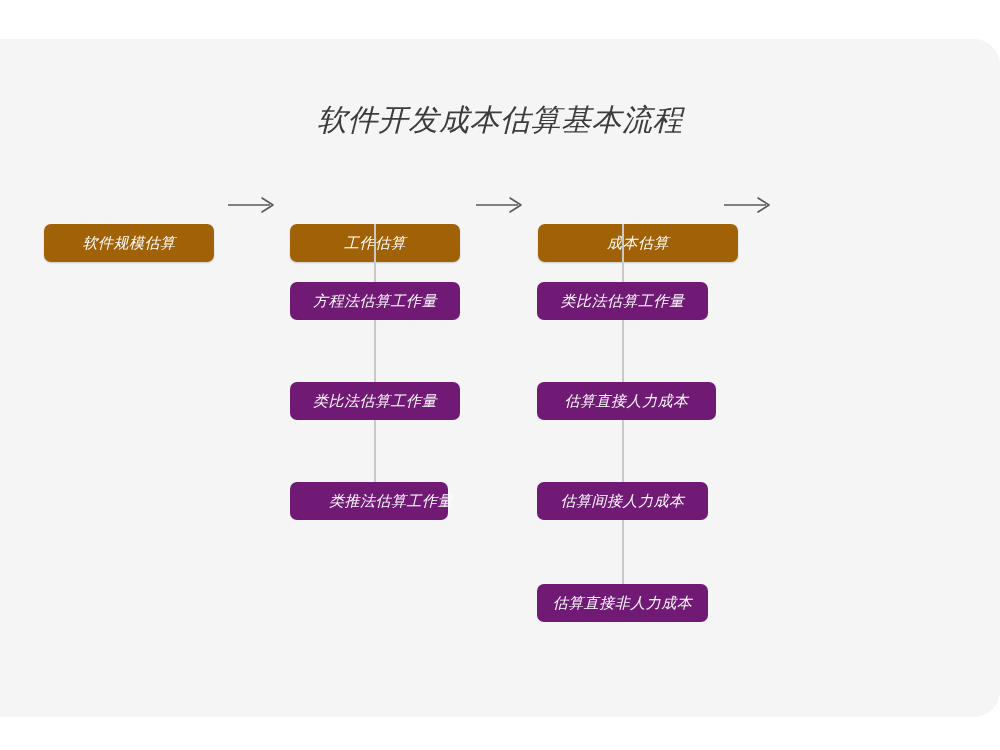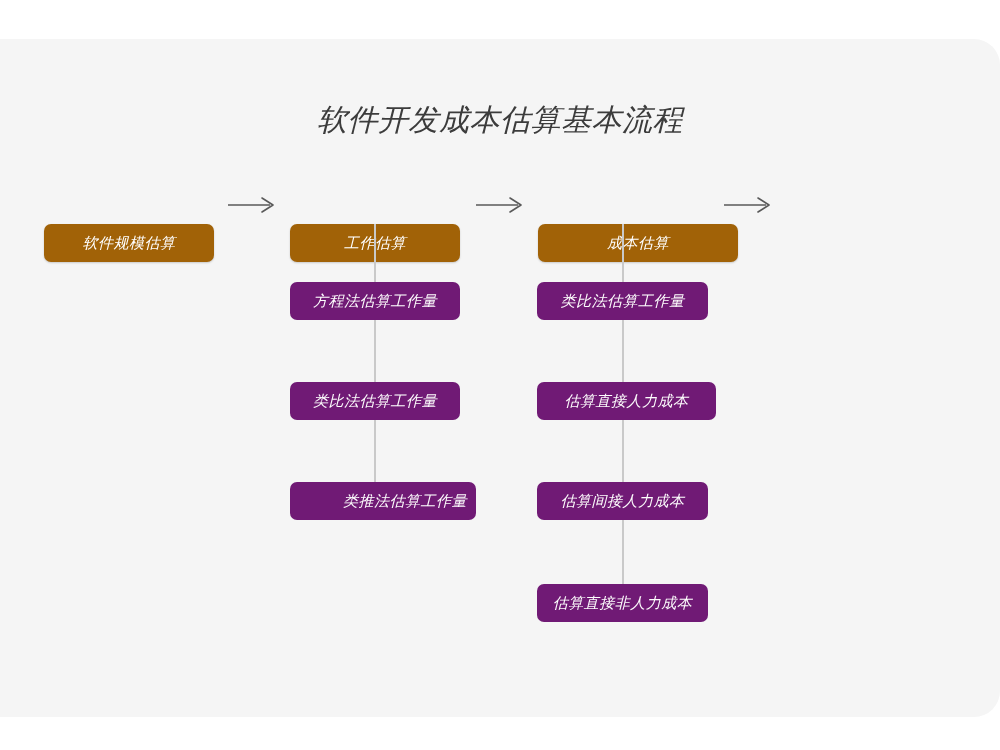--- a/index.html
+++ b/index.html
@@ -133,21 +133,21 @@
   <div class="vline" style="left:374px; top:415px; height:63px;"></div>
 
   <div class="node sub" style="left:290px; top:278px; width:170px;">
     <span>方程法估算工作量</span>
   </div>
 
   <div class="node sub" style="left:290px; top:378px; width:170px;text-align:center;">
     <span>类比法估算工作量</span>
   </div>
 
-  <div class="node sub" style="left:290px; top:478px; width:186px;padding-left:44px;">
+  <div class="node sub" style="left:290px; top:478px; width:158px;padding-left:44px;">
     <span>类推法估算工作量</span>
   </div>
 
   <div class="vline" style="left:622px; top:220px; height:60px;"></div>
   <div class="vline" style="left:622px; top:316px; height:62px;"></div>
   <div class="vline" style="left:622px; top:416px; height:62px;"></div>
   <div class="vline" style="left:622px; top:516px; height:64px;"></div>
 
   <div class="node sub" style="left:537px; top:278px; width:171px;">
     <span>类比法估算工作量</span>

